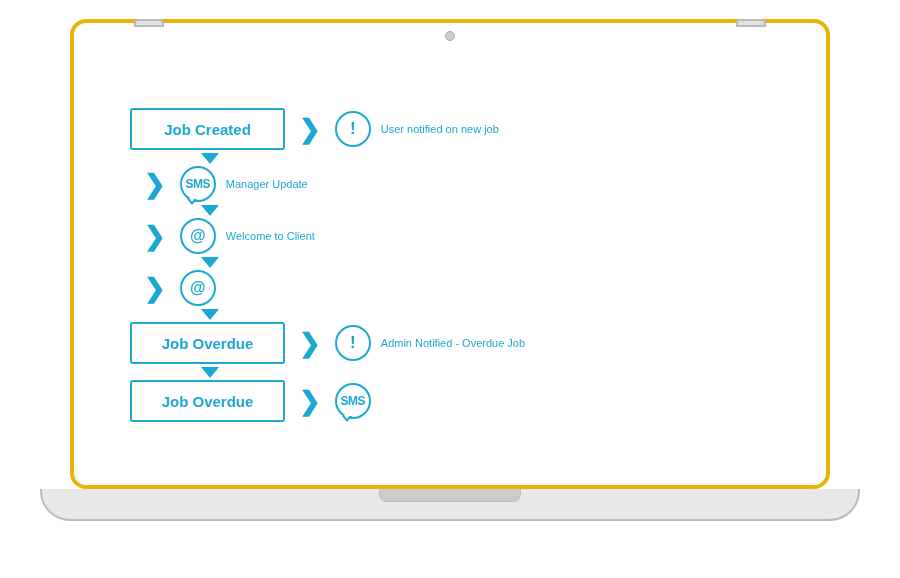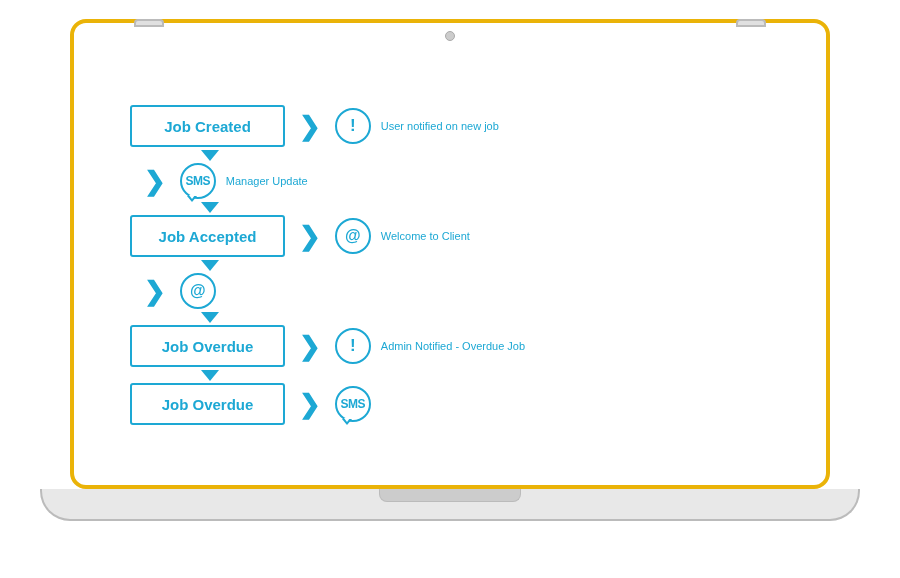--- a/index.html
+++ b/index.html
@@ -250,23 +250,20 @@
             </div>
             <span class="action-label">Manager Update</span>
           </div>
         </div>
         <div class="spacer-row">
           <div class="connector-col">
             <div class="arrow-down"></div>
           </div>
         </div>
         <div class="flow-row">
-          <div class="job-box">
-            <span class="job-box-label">Job Accepted</span>
-          </div>
           <span class="chevron-right">❯</span>
           <div class="action-area">
             <div class="icon-circle">
               <span class="at-icon">@</span>
             </div>
             <span class="action-label">Welcome to Client</span>
           </div>
         </div>
         <div class="spacer-row">
           <div class="connector-col">

